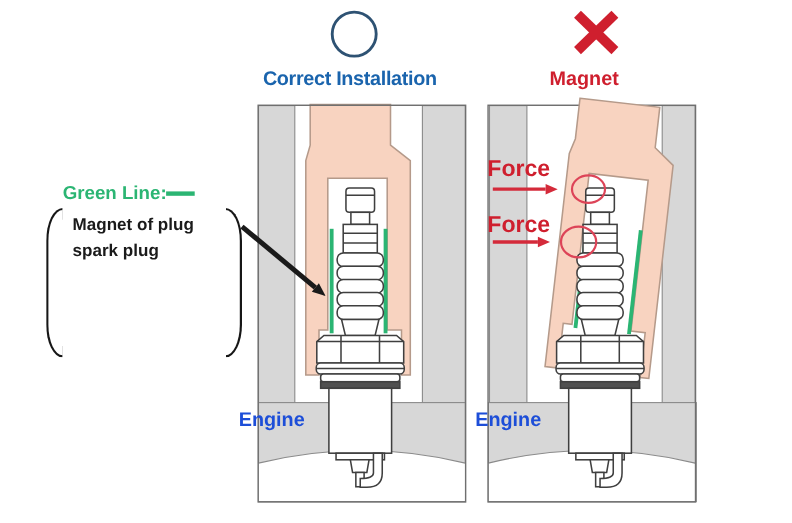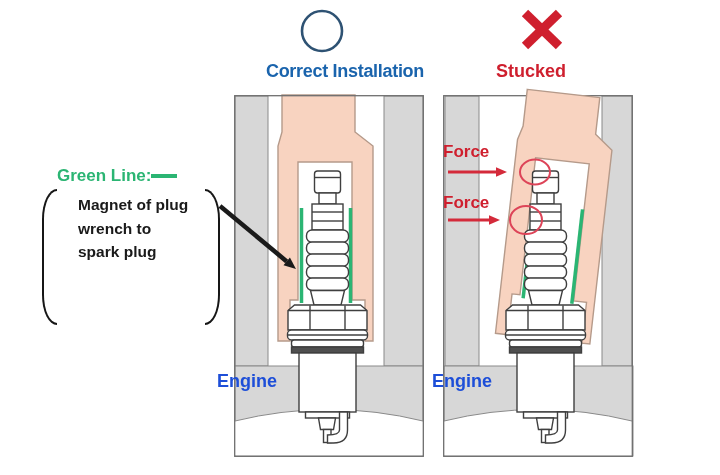--- a/index.html
+++ b/index.html
@@ -1,33 +1,33 @@
 <!DOCTYPE html>
 <html style="--green: #2bb573; --heading_blue: #1a64ad; --alert_red: #cf1f2e; --wrench_peach: #f8d3c0; --metal_grey: #d7d7d7;"><head>
 <meta charset="utf-8">
 <style>
   html,body{margin:0;padding:0;background:#fff;}
   #canvas{position:relative;width:720px;height:475px;background:#fff;overflow:hidden;
           font-family:"Liberation Sans",sans-serif;}
   #diagram-svg{position:absolute;left:0;top:0;}
   .lbl{position:absolute;font-weight:bold;white-space:nowrap;}
-  .title-left{left:232px;top:61px;width:192px;text-align:right;font-size:18px;
+  .title-left{left:222px;top:61px;width:192px;text-align:center;font-size:18px;
               letter-spacing:-0.3px;color:var(--heading_blue,#1a64ad);}
   .title-right{left:436px;top:61px;width:190px;text-align:center;font-size:18px;
                color:var(--alert_red,#cf1f2e);}
   .engine-lbl{font-size:18px;color:#1d4ed8;}
   .engine-left{left:217px;top:371px;}
   .engine-right{left:432px;top:371px;}
-  .force-lbl{font-size:17px;color:var(--alert_red,#cf1f2e);}
+  .force-lbl{font-size:21px;color:var(--alert_red,#cf1f2e);}
   .force-1{left:443px;top:142px;}
   .force-2{left:443px;top:193px;}
   .greenline{position:absolute;left:57px;top:166px;display:flex;align-items:center;gap:0;}
   .greenline .txt{font-weight:bold;font-size:17px;color:var(--green,#2bb573);}
   .greenline .swatch{width:26px;height:4px;background:var(--green,#2bb573);}
-  .note{position:absolute;left:42px;top:189px;width:178px;height:136px;display:flex;align-items:stretch;gap:12px;}
+  .note{position:absolute;left:42px;top:189px;width:178px;height:136px;display:flex;align-items:stretch;}
   .bracket{width:13px;border:2.5px solid #161616;}
   .bracket.l{border-right:none;border-radius:15px 0 0 15px / 30px 0 0 30px;}
   .bracket.r{border-left:none;border-radius:0 15px 15px 0 / 0 30px 30px 0;}
   .note-text{flex:1;padding:4px 2px 0 9px;}
   .note-line{font-weight:bold;font-size:15.5px;line-height:23.5px;color:#1a1a1a;white-space:nowrap;}
 </style>
 </head>
 <body>
 
 <div id="canvas">
@@ -112,36 +112,35 @@
       <line x1="559" y1="13" x2="525" y2="46"></line>
     </g>
 
     <g>
       <line x1="220" y1="206" x2="286.7" y2="261.4" stroke="#1a1a1a" stroke-width="4.5"></line>
       <polygon points="296,269 283.5,265.3 289.9,257.5" fill="#1a1a1a"></polygon>
     </g>
   </svg>
 
   <div class="lbl title-left">Correct Installation</div>
-  <div class="lbl title-right">Stucked</div>
+  <div class="lbl title-right">Magnet</div>
 
   <div class="lbl force-lbl force-1">Force</div>
   <div class="lbl force-lbl force-2">Force</div>
 
   <div class="lbl engine-lbl engine-left">Engine</div>
   <div class="lbl engine-lbl engine-right">Engine</div>
 
   <div class="greenline">
     <span class="txt">Green Line:</span>
     <span class="swatch"></span>
   </div>
 
   <div class="note">
     <div class="bracket l"></div>
     <div class="note-text">
       <div class="note-line">Magnet of plug</div>
-      <div class="note-line">wrench to</div>
       <div class="note-line">spark plug</div>
     </div>
     <div class="bracket r"></div>
   </div>
 
 </div>
 
 </body></html>

